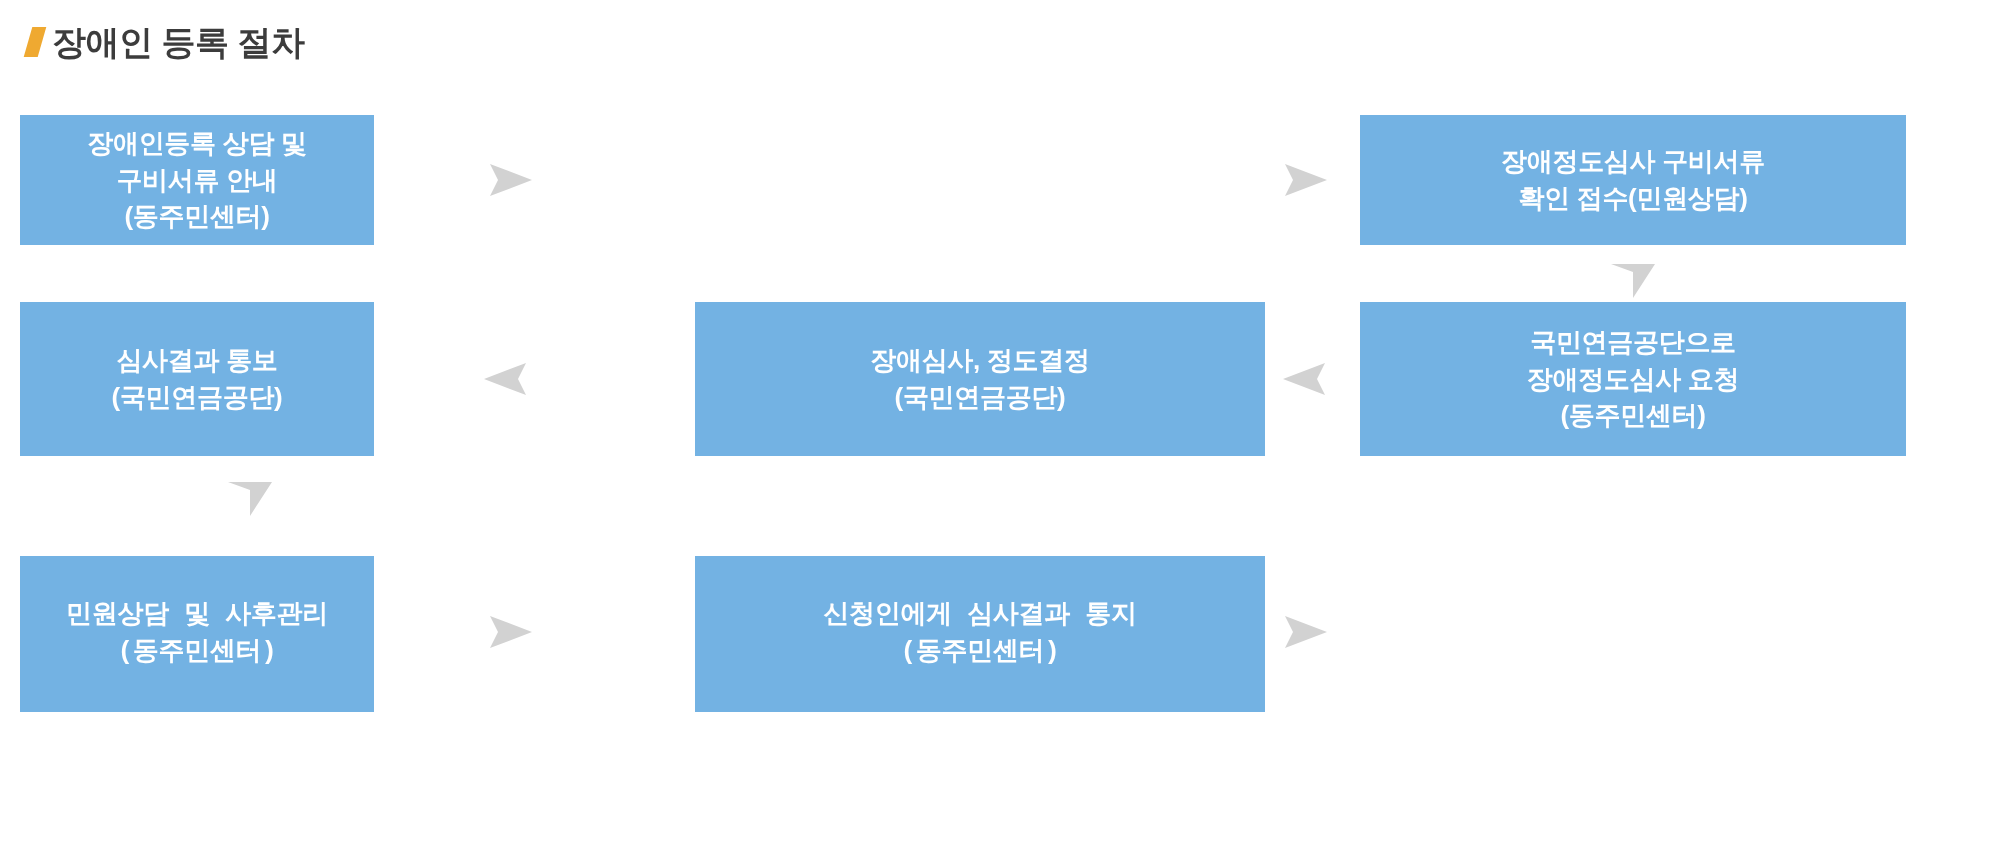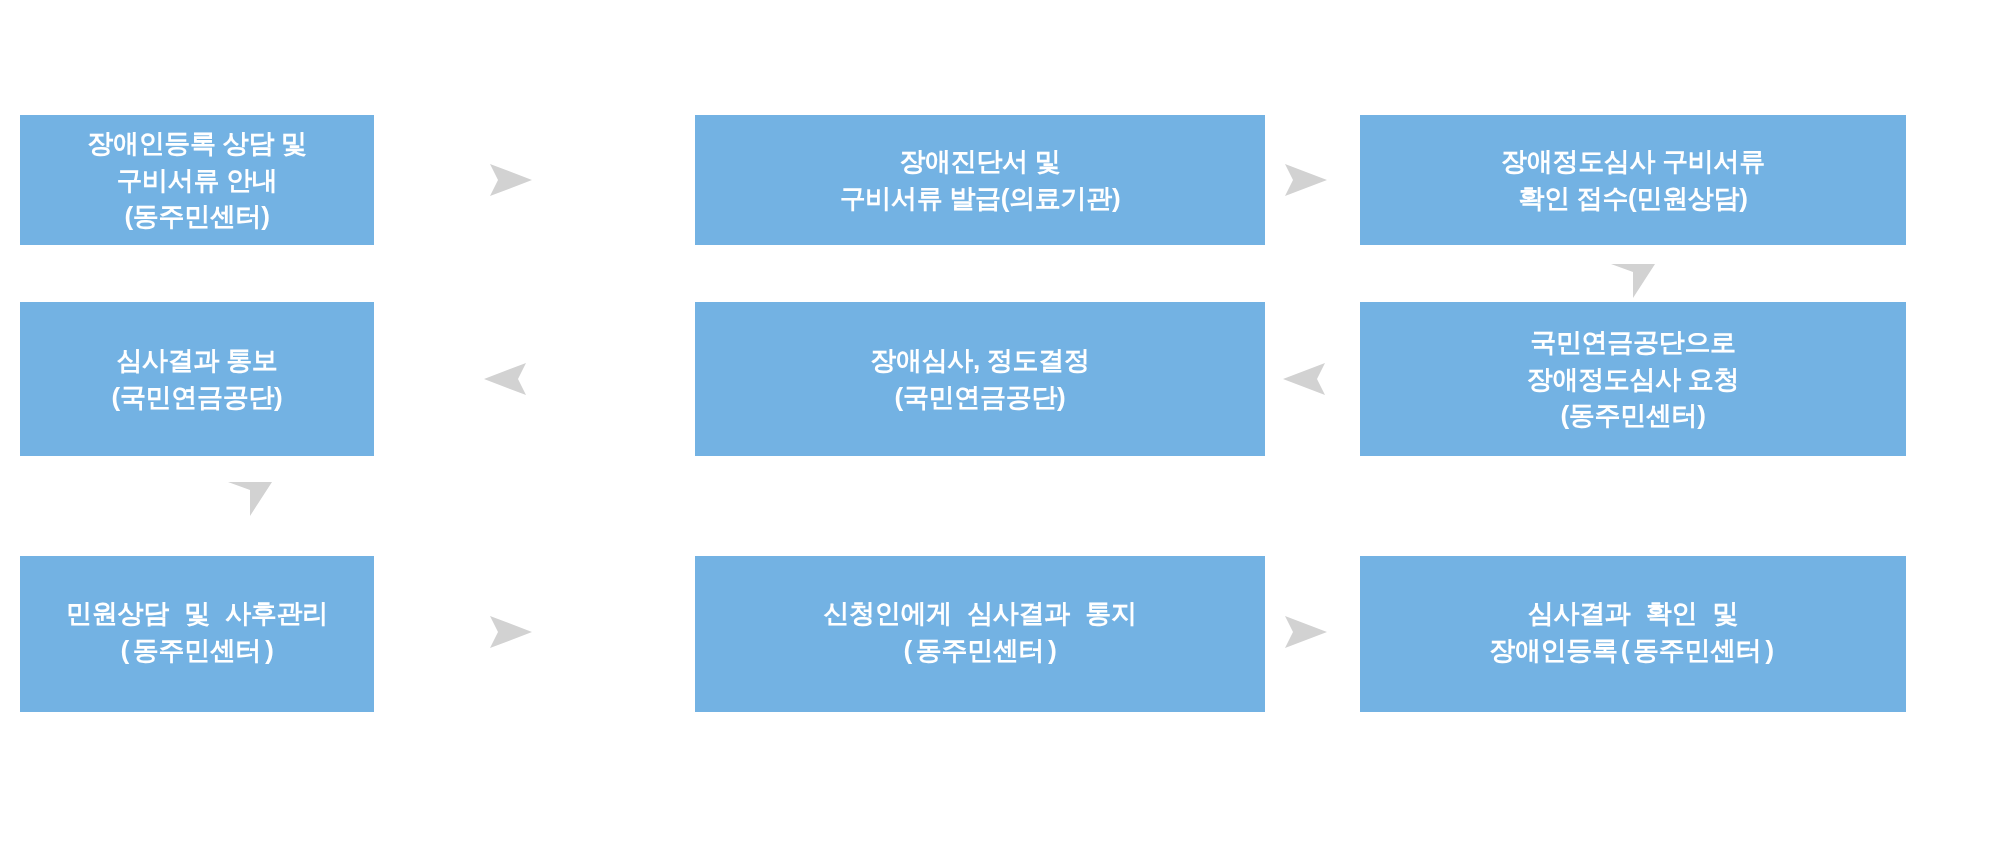--- a/index.html
+++ b/index.html
@@ -109,36 +109,38 @@
   .arrow.down-col1 { left: 222px; top: 190px; width: 56px; height: 44px; }
 
   .arrow.right-3 { left: 482px; top: 58px; }
   .arrow.right-4 { left: 1277px; top: 58px; }
 </style>
 </head>
 <body>
 
 <div class="page">
 
+  <div class="title-row">
+    <span class="title-bullet"></span>
+    <span class="title-text">장애인 등록 절차</span>
+  </div>
 
   <div class="flow">
 
     <div class="flow-row r1">
       <div class="node col1">장애인등록 상담 및
 구비서류 안내
 (동주민센터)</div>
 
       <div class="arrow right-1">
         <svg viewBox="0 0 56 56" aria-hidden="true">
           <path d="M8 12 L50 28 L8 44 L16 28 Z" fill="currentColor"></path>
         </svg>
       </div>
 
-      <div class="node col2">장애진단서 및
-구비서류 발급(의료기관)</div>
 
       <div class="arrow right-2">
         <svg viewBox="0 0 56 56" aria-hidden="true">
           <path d="M8 12 L50 28 L8 44 L16 28 Z" fill="currentColor"></path>
         </svg>
       </div>
 
       <div class="node col3">장애정도심사 구비서류
 확인 접수(민원상담)</div>
 
@@ -191,18 +193,16 @@
 
       <div class="node col2">신청인에게 심사결과 통지
 (동주민센터)</div>
 
       <div class="arrow right-4">
         <svg viewBox="0 0 56 56" aria-hidden="true">
           <path d="M8 12 L50 28 L8 44 L16 28 Z" fill="currentColor"></path>
         </svg>
       </div>
 
-      <div class="node col3">심사결과 확인 및
-장애인등록(동주민센터)</div>
     </div>
 
   </div>
 </div>
 
 </body></html>

